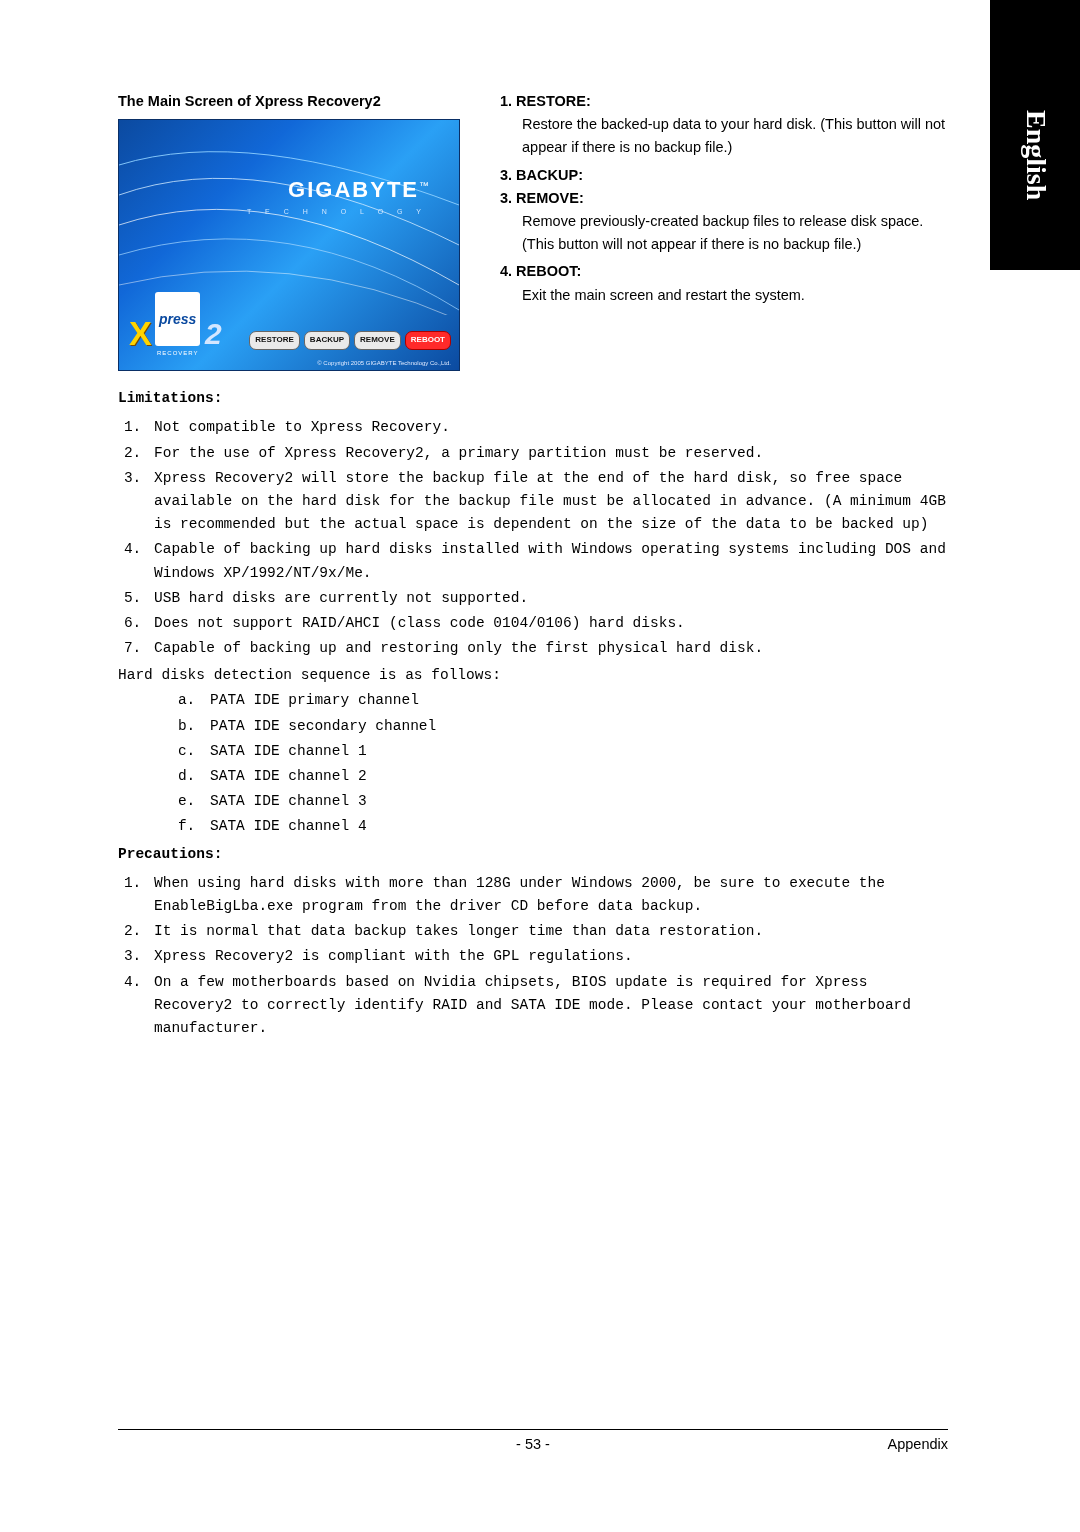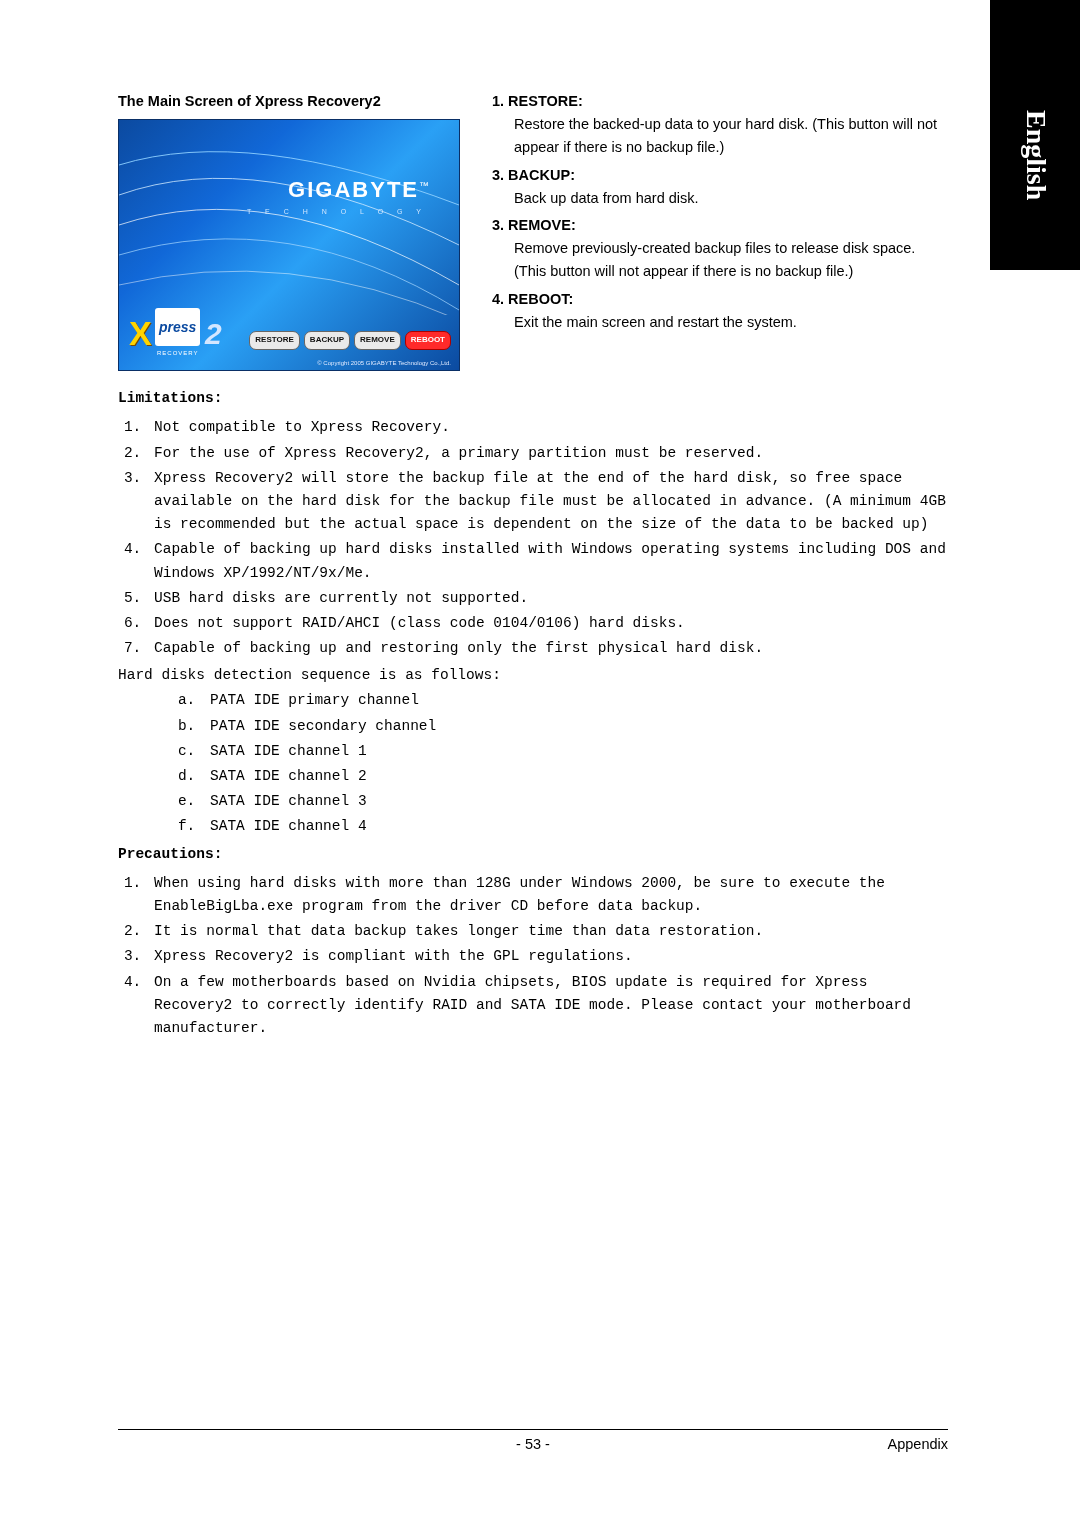--- a/index.html
+++ b/index.html
@@ -38,21 +38,21 @@
   }
   .content {
     position: absolute;
     top: 90px;
     left: 118px;
     width: 830px;
     line-height: 1.6;
   }
   .two-col {
     display: flex;
-    gap: 24px;
+    gap: 32px;
   }
   .col-left {
     width: 350px;
     flex-shrink: 0;
   }
   .col-right {
     flex: 1;
   }
   .bold-head {
     font-weight: bold;
@@ -106,21 +106,21 @@
     position: absolute; left: 2px; bottom: 2px;
     color: #ffd400;
     font-family: "Arial Black", sans-serif;
     font-size: 34px; font-weight: 900;
     text-shadow: 1px 1px 0 #7a4a00;
   }
   .xpress-text {
     position: absolute; left: 28px; bottom: 16px;
     background: #fff; color: #0b4aa0;
     font-weight: 900; font-size: 14px;
-    padding: 8px 4px; border-radius: 3px;
+    padding: 16px 4px; border-radius: 3px;
     font-style: italic;
   }
   .xpress-two {
     position: absolute; left: 78px; bottom: 4px;
     color: #d3e6ff; font-family: "Arial Black", sans-serif;
     font-size: 30px; font-weight: 900; font-style: italic;
   }
   .xpress-rec {
     position: absolute; left: 30px; bottom: 4px;
     color: #fff; font-size: 6px; letter-spacing: 1px;
@@ -218,21 +218,20 @@
           </div>
           <div class="copyright">© Copyright 2005 GIGABYTE Technology Co.,Ltd.</div>
         </div>
       </div>
 
       <div class="col-right">
         <div class="func-head">1. RESTORE:</div>
         <div class="func-body">Restore the backed-up data to your hard disk. (This button will not appear if there is no backup file.)</div>
 
         <div class="func-head">3. BACKUP:</div>
-        <div class="func-body">Back up data from hard disk.</div>
 
         <div class="func-head">3. REMOVE:</div>
         <div class="func-body">
           <span>Remove previously-created backup files to release disk space.</span><br>
           <span>(This button will not appear if there is no backup file.)</span>
         </div>
 
         <div class="func-head">4. REBOOT:</div>
         <div class="func-body">Exit the main screen and restart the system.</div>
       </div>

